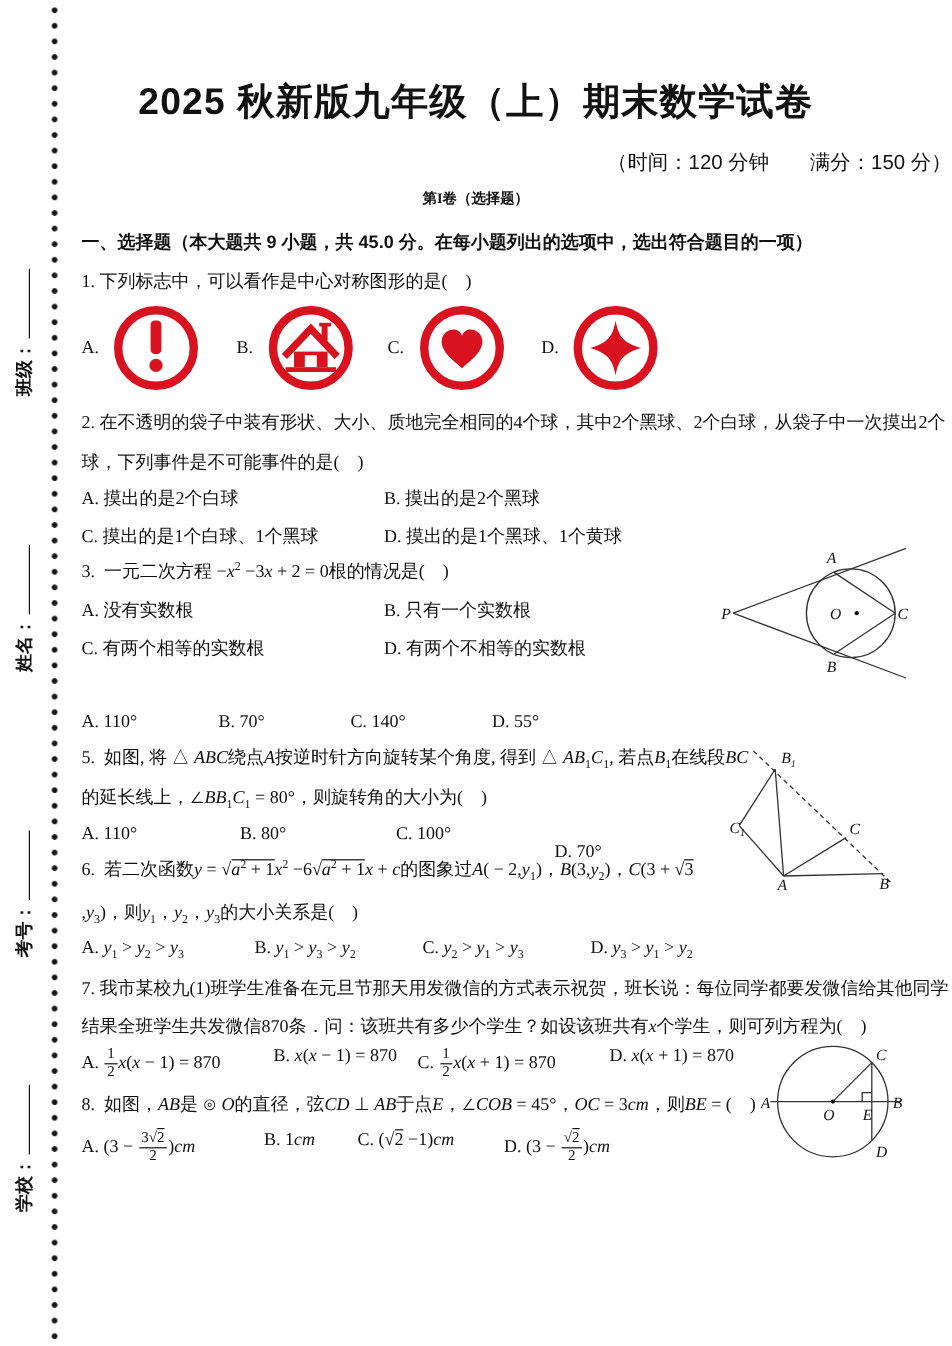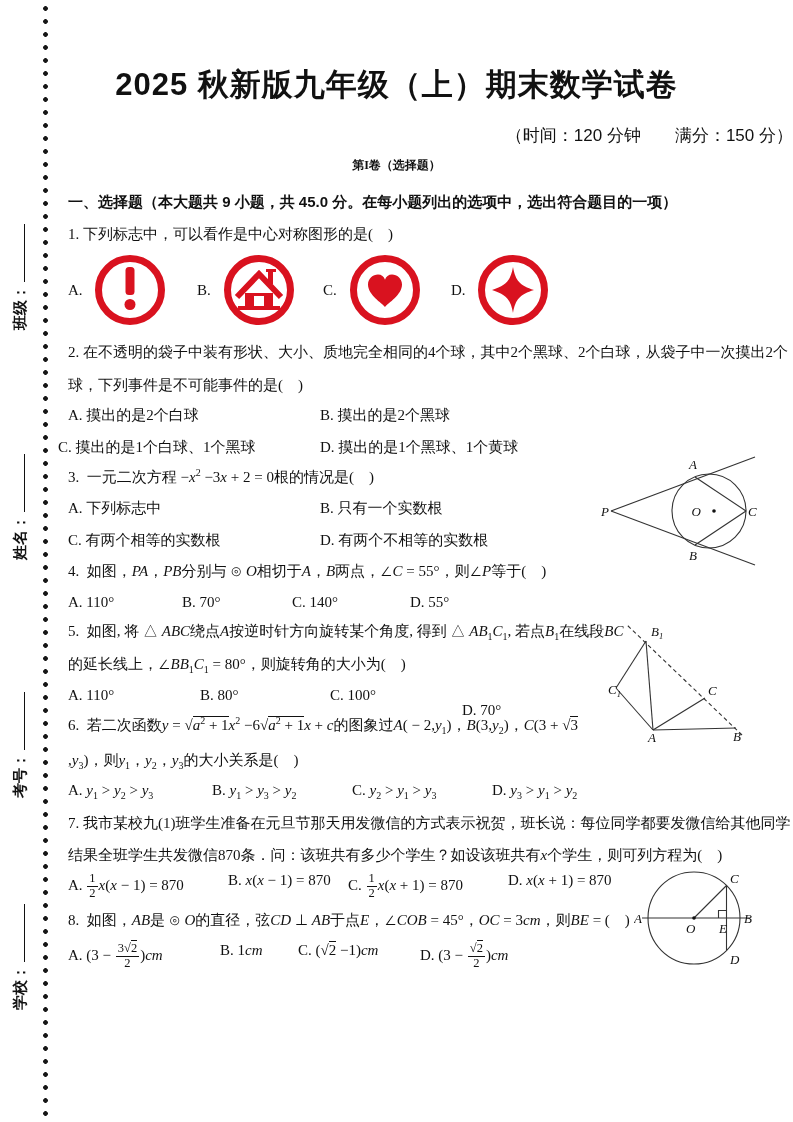--- a/index.html
+++ b/index.html
@@ -88,43 +88,42 @@
   <span class="opt" style="left:451px;top:282px">D.</span>
   <svg class="qicon" style="left:477px;top:254px" width="72" height="72" viewBox="0 0 72 72">
     <circle class="icon-stroke" cx="36" cy="36" r="31.5" fill="none" stroke-width="7"></circle>
     <path class="icon-fill" d="M36 13 C38.5 27 43 31.5 57 36 C43 40.5 38.5 45 36 59 C33.5 45 29 40.5 15 36 C29 31.5 33.5 27 36 13 Z"></path>
   </svg>
 
   <div class="line" style="top:343px">2.  在不透明的袋子中装有形状、大小、质地完全相同的4个球，其中2个黑球、2个白球，从袋子中一次摸出2个</div>
   <div class="line" style="top:376px">球，下列事件是不可能事件的是(　)</div>
   <span class="opt" style="left:68px;top:406px">A. 摸出的是2个白球</span>
   <span class="opt" style="left:320px;top:406px">B. 摸出的是2个黑球</span>
-  <span class="opt" style="left:58px;top:438px">C. 摸出的是1个白球、1个黑球</span>
+  <span class="opt" style="left:68px;top:438px">C. 摸出的是1个白球、1个黑球</span>
   <span class="opt" style="left:320px;top:438px">D. 摸出的是1个黑球、1个黄球</span>
 
   <div class="line" style="top:467px">3.&nbsp;&nbsp;一元二次方程 −<i>x</i><sup>2</sup> −3<i>x</i> + 2 = 0根的情况是(　)</div>
-  <span class="opt" style="left:68px;top:499px">A. 下列标志中</span>
+  <span class="opt" style="left:68px;top:499px">A. 没有实数根</span>
   <span class="opt" style="left:320px;top:499px">B. 只有一个实数根</span>
   <span class="opt" style="left:68px;top:531px">C. 有两个相等的实数根</span>
   <span class="opt" style="left:320px;top:531px">D. 有两个不相等的实数根</span>
 
   <svg class="diag" style="left:597px;top:454px" width="196" height="114" viewBox="0 0 196 114">
     <circle class="geo" cx="112" cy="57" r="37"></circle>
     <line x1="14" y1="57" x2="158" y2="3"></line>
     <line x1="14" y1="57" x2="158" y2="111"></line>
     <line x1="98" y1="23" x2="149" y2="57"></line>
     <line x1="98" y1="91" x2="149" y2="57"></line>
     <circle cx="117" cy="57" r="1.8" fill="#111" stroke="none"></circle>
     <text x="104" y="62" text-anchor="end">O</text>
     <text x="92" y="15">A</text>
     <text x="92" y="106">B</text>
     <text x="12" y="62" text-anchor="end">P</text>
     <text x="151" y="62">C</text>
   </svg>
-  <div class="line" style="top:562px">4.&nbsp;&nbsp;如图，<i>PA</i>，<i>PB</i>分别与 ⊙ <i>O</i>相切于<i>A</i>，<i>B</i>两点，∠<i>C</i> = 55°，则∠<i>P</i>等于(　)</div>
   <span class="opt" style="left:68px;top:594px">A. 110°</span>
   <span class="opt" style="left:182px;top:594px">B. 70°</span>
   <span class="opt" style="left:292px;top:594px">C. 140°</span>
   <span class="opt" style="left:410px;top:594px">D. 55°</span>
 
   <svg class="diag" style="left:608px;top:623px" width="142" height="122" viewBox="0 0 142 122">
     <line x1="134" y1="112" x2="18" y2="1" stroke-dasharray="4 3"></line>
     <line x1="45" y1="107" x2="128" y2="105"></line>
     <line x1="45" y1="107" x2="97" y2="75"></line>
     <line x1="45" y1="107" x2="38" y2="18"></line>

